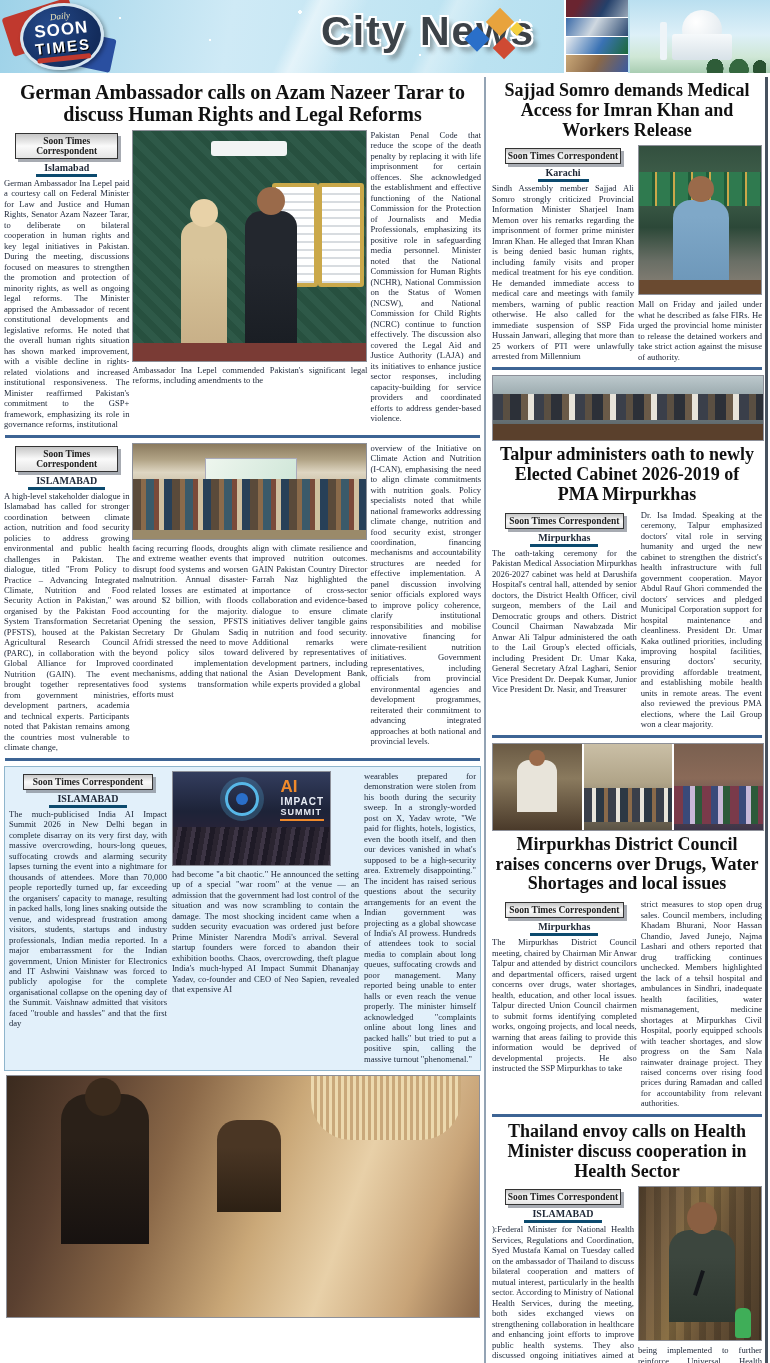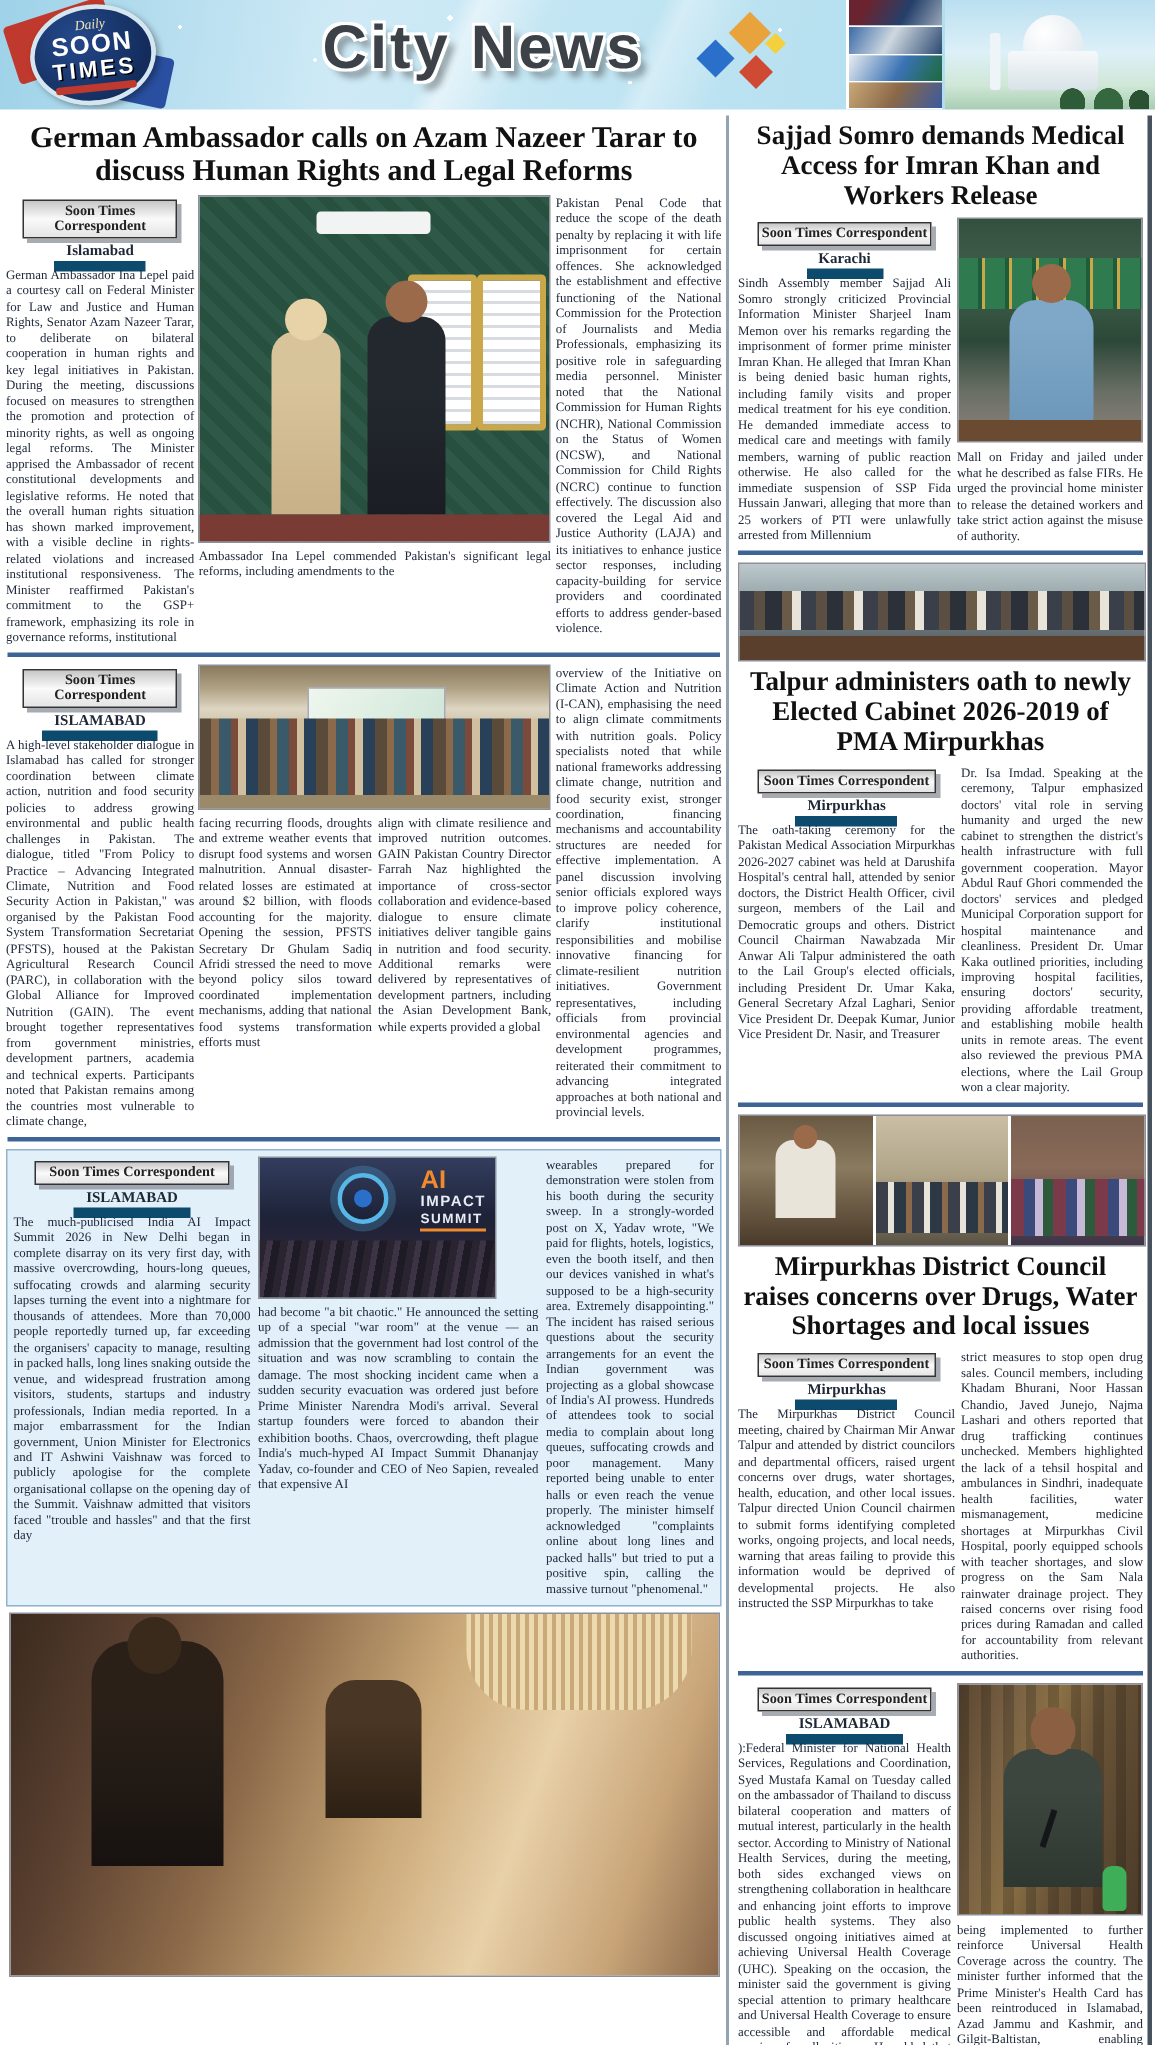--- a/index.html
+++ b/index.html
@@ -25,21 +25,21 @@
   .ribbon.r2{left:28px;top:30px;width:80px;height:34px;background:#2a4fa0;transform:rotate(12deg)}
   .logo-oval{position:absolute;left:14px;top:2px;width:84px;height:67px;border-radius:50%;
     background:radial-gradient(circle at 35% 30%,#24498a,#132c5c 75%);
     border:3px solid #d6e6f0;transform:rotate(-6deg);
     display:flex;flex-direction:column;align-items:center;justify-content:center;
     box-shadow:2px 2px 4px rgba(0,0,0,.35)}
   .logo-daily{font-style:italic;font-size:9px;color:#efe6b8;line-height:1}
   .logo-soon{font-family:"Liberation Sans",sans-serif;font-weight:bold;font-size:17px;color:#fff;letter-spacing:1px;line-height:1.05}
   .logo-times{font-family:"Liberation Sans",sans-serif;font-weight:bold;font-size:15px;color:#fff;letter-spacing:2px;line-height:1.05;text-shadow:1px 1px 0 #000}
   .logo-sub{width:54px;height:5px;background:#c0392e;border-radius:2px;margin-top:2px}
-  .banner-title{position:absolute;left:215px;top:8px;width:320px;text-align:left;
+  .banner-title{position:absolute;left:215px;top:8px;width:320px;text-align:right;
     font-family:"Liberation Sans",sans-serif;font-weight:bold;font-size:41px;letter-spacing:2px;color:#3c4248;
     text-shadow:-2px -2px 0 #fff,2px -2px 0 #fff,-2px 2px 0 #fff,2px 2px 0 #fff,5px 6px 5px rgba(40,40,40,.45);}
   .diamonds{position:absolute;right:238px;top:8px;width:70px;height:60px}
   .dia{position:absolute;transform:rotate(45deg)}
   .dia.d1{left:28px;top:4px;width:20px;height:20px;background:#e8a33d}
   .dia.d2{left:6px;top:22px;width:18px;height:18px;background:#2a6fc9}
   .dia.d3{left:34px;top:32px;width:16px;height:16px;background:#cf4a33}
   .dia.d4{left:50px;top:16px;width:10px;height:10px;background:#f4d03f}
   .thumbs{position:absolute;right:142px;top:0;width:64px;height:73px;display:flex;flex-direction:column;border-left:2px solid #fff}
   .thumb{flex:1;border-bottom:1px solid #fff}
@@ -67,21 +67,21 @@
   .hl{font-weight:bold;text-align:center;color:#111;line-height:1.1;margin:2px 2px 5px}
   .hl-lg{font-size:21px}
   .hl-md{font-size:20px}
   .hl-sm{font-size:18px}
 
   .byline-box{width:82%;margin:3px auto 3px;border:1px solid #333;text-align:center;
     font-weight:bold;font-size:9.5px;padding:2px 0;color:#222;
     background:linear-gradient(180deg,#c6c6c6,#fafafa 50%,#e4e4e4);
     box-shadow:3px 3px 0 rgba(130,136,146,.7)}
   .dateline{text-align:center;font-weight:bold;font-size:10px;margin:3px 0 5px}
-  .dateline span{border-bottom:7px solid #0c4a6e;padding:0 8px 1px}
+  .dateline span{border-bottom:3px solid #0c4a6e;padding:0 8px 1px}
 
   .row{display:flex;gap:3px}
   .minirow{display:flex;gap:4px;margin-top:3px}
   .minirow .bt{flex:1}
   .bt{font-size:8.6px;line-height:1.22;text-align:justify;color:#202a3c}
   .c126{width:126px}.c235{width:235px}.c111{width:111px}
   .c148{width:148px}.c124{width:124px}
   .c158{width:158px}.c187{width:187px}.c112{width:112px}
 
   .div-l{height:3px;background:#3d6494;margin:5px 1px}
@@ -393,20 +393,21 @@
           </div>
           <div class="c124">
             <p class="bt">strict measures to stop open drug sales. Council members, including Khadam Bhurani, Noor Hassan Chandio, Javed Junejo, Najma Lashari and others reported that drug trafficking continues unchecked. Members highlighted the lack of a tehsil hospital and ambulances in Sindhri, inadequate health facilities, water mismanagement, medicine shortages at Mirpurkhas Civil Hospital, poorly equipped schools with teacher shortages, and slow progress on the Sam Nala rainwater drainage project. They raised concerns over rising food prices during Ramadan and called for accountability from relevant authorities.</p>
           </div>
         </div>
       </article>
 
       <div class="div-r"></div>
 
       <article>
+        <h1 class="hl hl-sm">Thailand envoy calls on Health Minister discuss cooperation in Health Sector</h1>
         <div class="row" style="gap:4px">
           <div class="c148">
             <div class="byline-box">
               <span>Soon Times Correspondent</span>
             </div>
             <div class="dateline">
               <span>ISLAMABAD</span>
             </div>
             <p class="bt">):Federal Minister for National Health Services, Regulations and Coordination, Syed Mustafa Kamal on Tuesday called on the ambassador of Thailand to discuss bilateral cooperation and matters of mutual interest, particularly in the health sector. According to Ministry of National Health Services, during the meeting, both sides exchanged views on strengthening collaboration in healthcare and enhancing joint efforts to improve public health systems. They also discussed ongoing initiatives aimed at achieving Universal Health Coverage (UHC). Speaking on the occasion, the minister said the government is giving special attention to primary healthcare and Universal Health Coverage to ensure accessible and affordable medical services for all citizens. He added that effective strategies are</p>
           </div>

